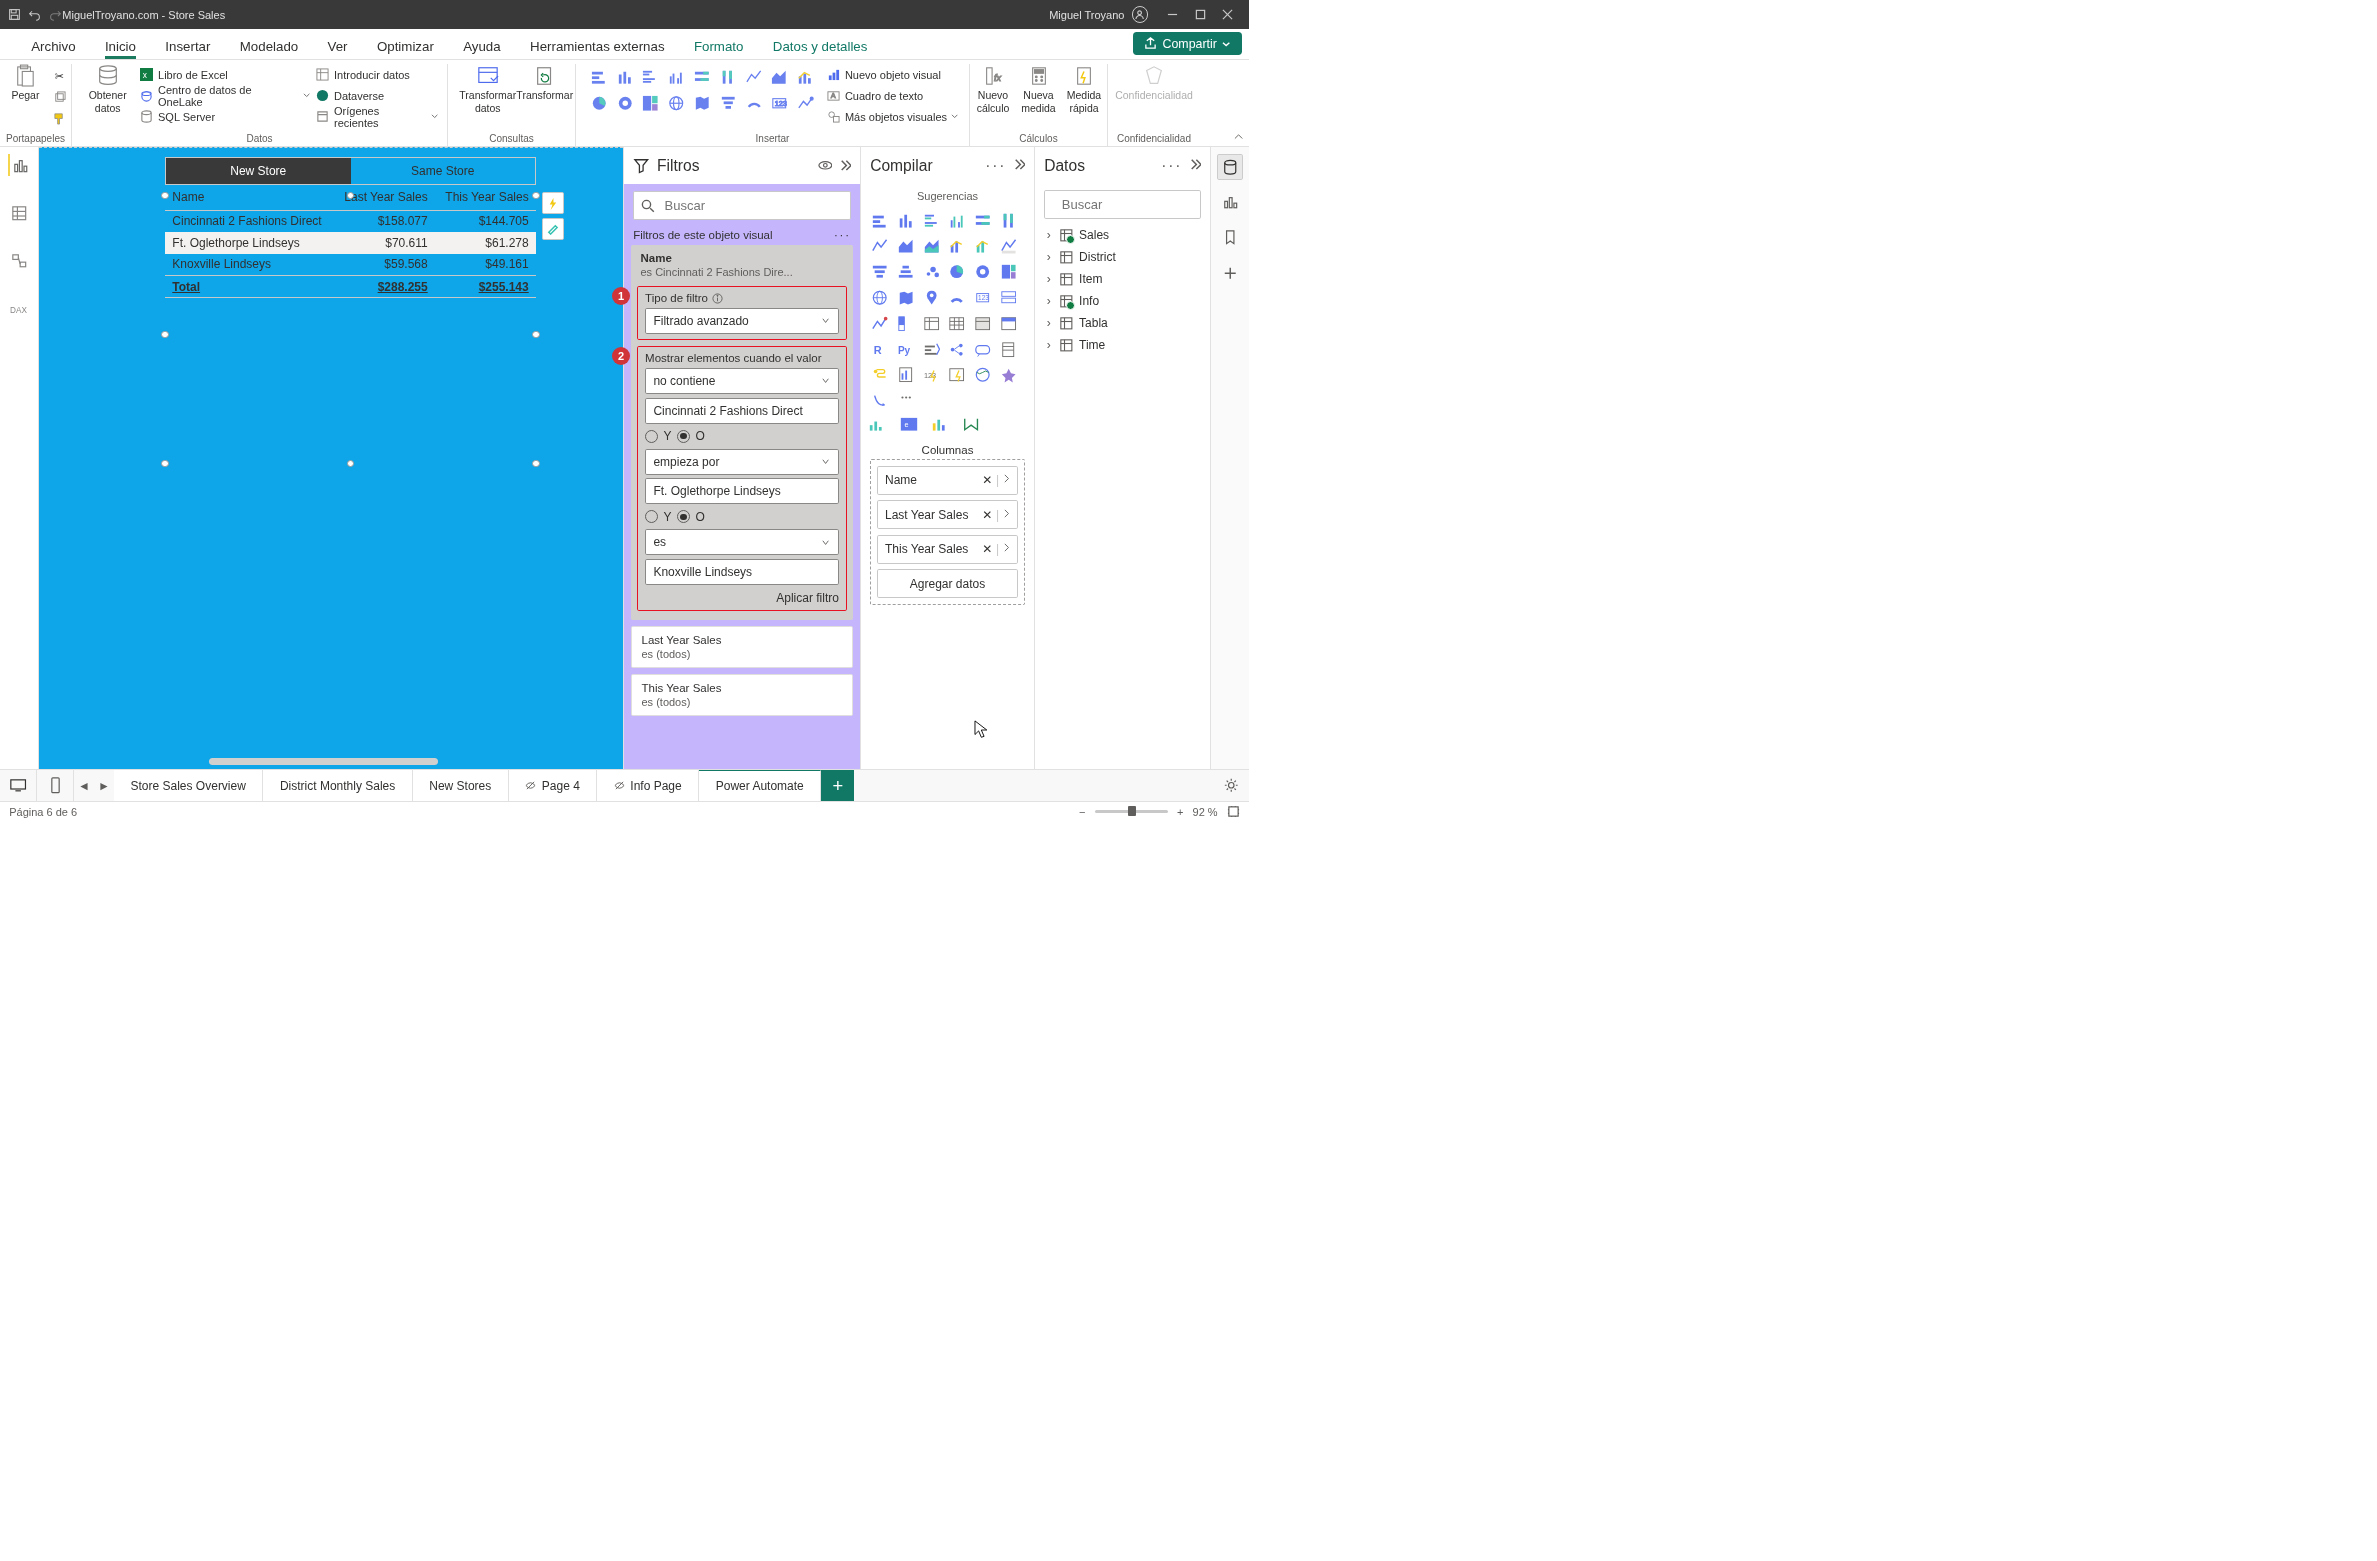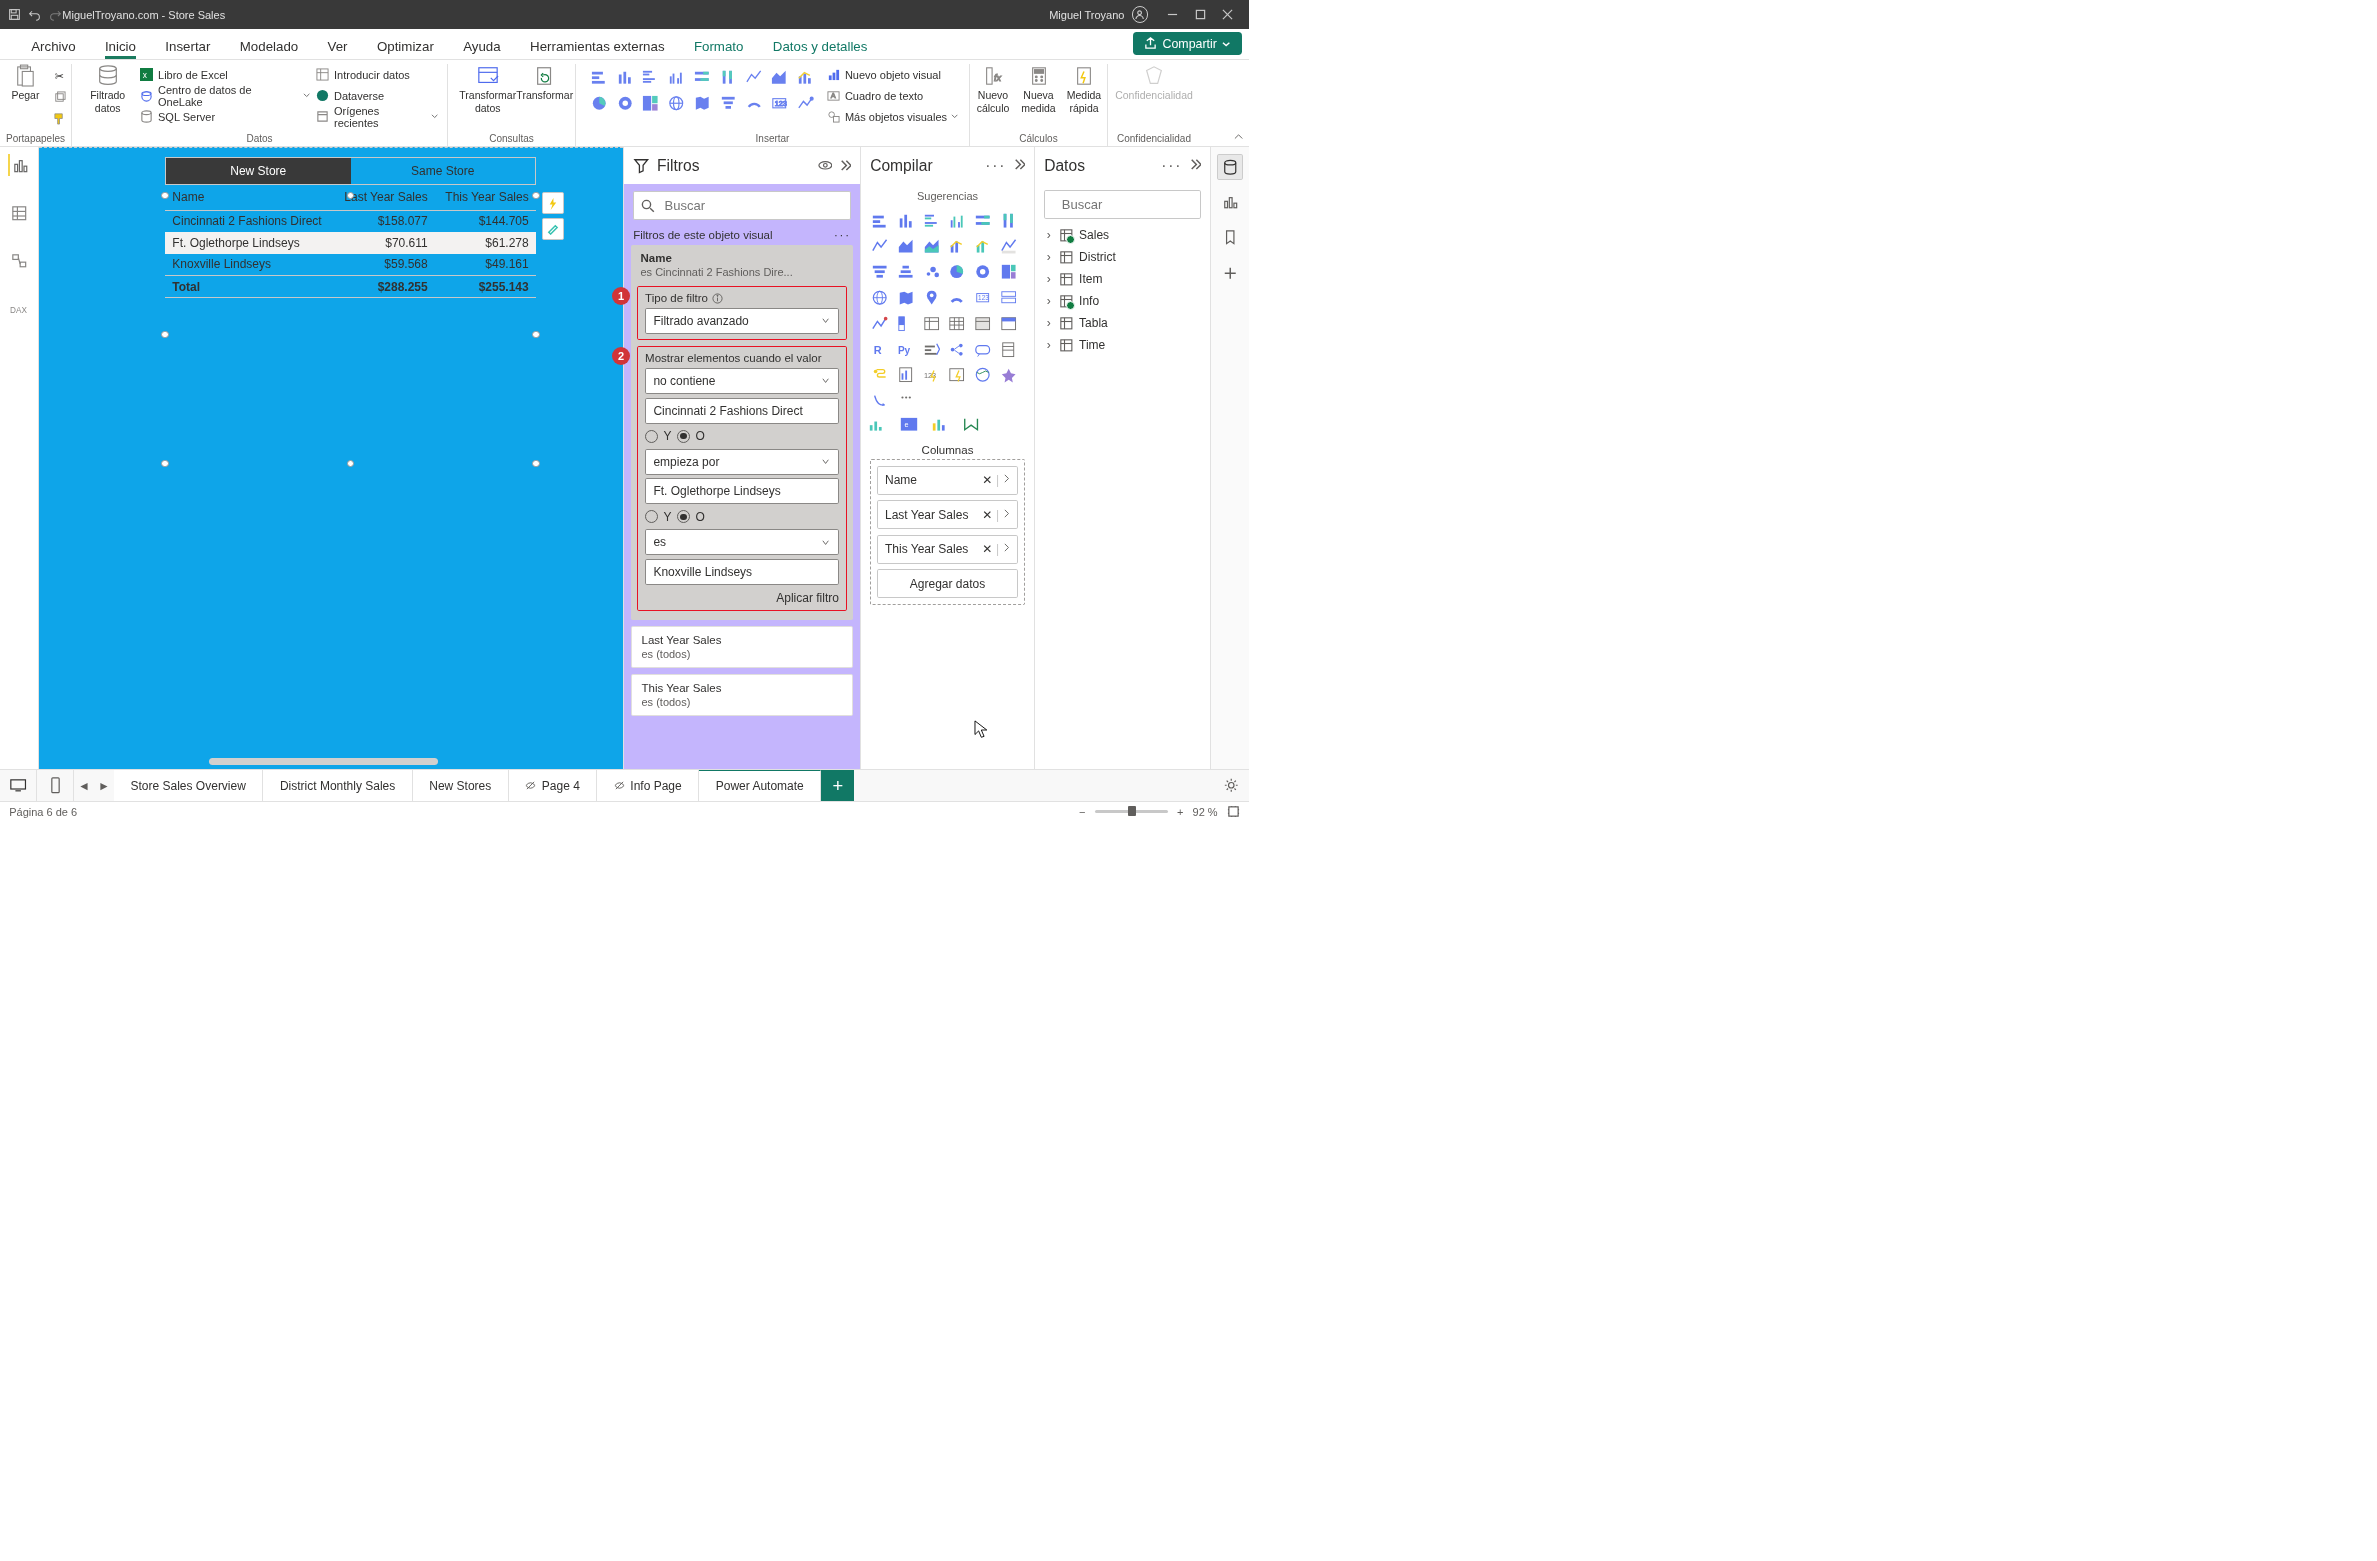--- a/index.html
+++ b/index.html
@@ -45,21 +45,21 @@
   .visual { position:absolute; left:126px; top:9.2px; width:371px; }
   .slicer { display:flex; border:0.9px solid #c8c8c8; height:27.5px;}
   .slicer .seg { flex:1; display:flex; align-items:center; justify-content:center; font-size:12px; cursor:pointer;}
   .slicer .seg.sel { background:#393939; color:#fff; }
   .tablev { border-top:0.9px solid #c8c8c8; border-bottom:0.9px solid #c8c8c8; margin-top:-0.9px;}
   .tablev table { width:100%; border-collapse:collapse; font-size:12px;}
   .tablev th { text-align:left; font-weight:400; padding:5.5px 7.3px; border-bottom:0.9px solid #c8c8c8;}
   .tablev th.num, .tablev td.num { text-align:right;}
   .tablev td { padding:3.7px 7.3px;}
   .tablev tr.alt td { background:#f3f2f1;}
-  .tablev tr.total td { border-top:0.9px solid #c8c8c8; font-weight:700;}
+  .tablev tr.total td { border-top:0.9px solid #c8c8c8; font-weight:700;text-decoration:underline;}
   .handle { position:absolute; width:7.3px; height:7.3px; background:#fff; border:0.9px solid #999; border-radius:50%;}
 
   .fmtbtns { position:absolute; right:-27.5px; top:35px; display:flex; flex-direction:column; gap:3.7px;}
   .fmtbtns .fb { width:22px; height:22px; border:0.9px solid #c8c8c8; background:#fff; display:flex; align-items:center; justify-content:center; cursor:pointer; border-radius:1.8px;}
 
   
   .pane { border-left:0.9px solid #e1e1e1; background:#eaeaea; display:flex; flex-direction:column; }
   .pane.filters { width:237px; background:#c4b5fd;}
   .pane.compile { width:174px; background:#fff;text-align:center;}
   .pane.data { width:176px; background:#fff;}
@@ -235,21 +235,21 @@
   <div class="rgroup" style="width:376px">
     <div class="body" style="width:100%">
       <div class="rbtn-lg" style="width:53px">
         <div class="ic">
             <svg width="24" height="24" fill="none" stroke="#8a8886" stroke-width="1.3" viewBox="0 0 26 26">
               <ellipse cx="13" cy="5" rx="9" ry="3"></ellipse>
               <path d="M4 5 v14 a9 3 0 0 0 18 0 V5"></path>
               <path d="M4 12 a9 3 0 0 0 18 0"></path>
             </svg>
           </div>
-        <div class="t">Filtrado datos</div>
+        <div class="t">Obtener datos</div>
       </div>
       <div class="rcol" style="padding-top:1.8px">
         <div class="rrow">
             <div class="ic">
               <svg width="13" height="13" viewBox="0 0 14 14" style="font-size:12px">
                 <rect width="14" height="14" fill="#107c41"></rect>
                 <text x="3" y="11" fill="#fff" font-size="9">x</text>
               </svg>
             </div>
             <span>Libro de Excel</span>

